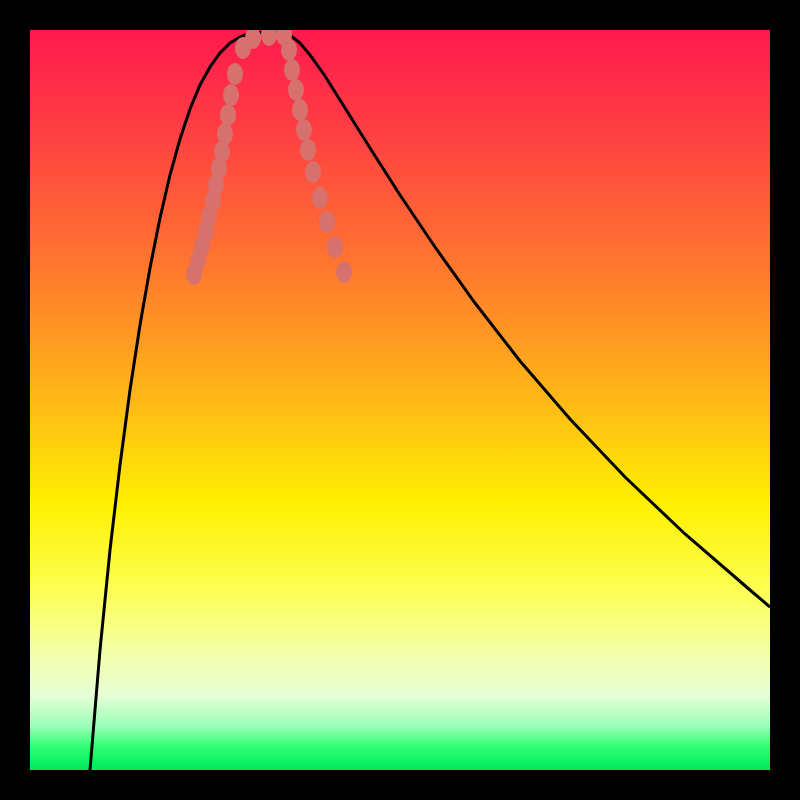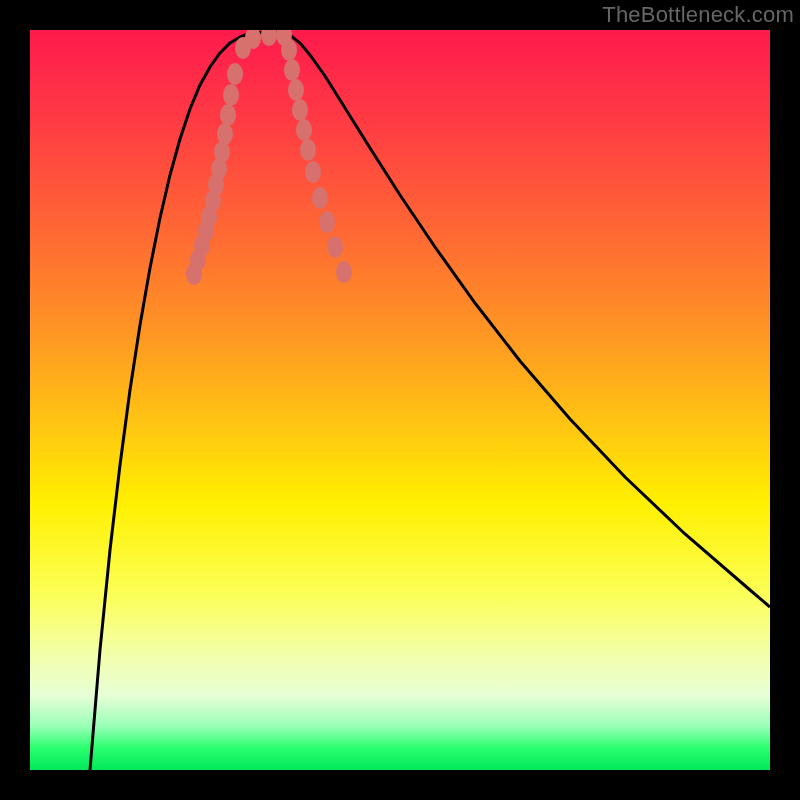--- a/index.html
+++ b/index.html
@@ -20,21 +20,20 @@
       #2bff70 97%,
       #00e85a 100%);
   }
   svg{position:absolute;left:0;top:0}
   .watermark{position:absolute;top:2px;right:6px;color:#666;font-size:22px;font-weight:400;letter-spacing:.2px}
 </style>
 </head>
 <body>
 
 <div class="frame">
-  <div class="watermark">TheBottleneck.com</div>
   <div class="plot">
     <div class="grad"></div>
     <svg id="svg" width="740" height="740">
         <path d="M60 740 L70 620 L80 520 L90 435 L100 360 L110 295 L120 238 L130 188 L140 145 L150 109 L160 79 L170 55 L180 37 L190 23 L195 18 L200 13 L205 10 L210 7 L215 5 L215 5 L225 3 L235 2 L245 2 L255 3 L255 3 L260 5 L270 13 L280 25 L295 46 L315 78 L340 118 L370 165 L405 217 L445 273 L490 331 L540 389 L595 447 L655 504 L720 560 L740 577 " fill="none" stroke="#000000" stroke-width="3"></path>
         <ellipse cx="164" cy="244" rx="8" ry="11" fill="#d6716e"></ellipse>
         <ellipse cx="168" cy="230" rx="8" ry="11" fill="#d6716e"></ellipse>
         <ellipse cx="172" cy="216" rx="8" ry="11" fill="#d6716e"></ellipse>
         <ellipse cx="176" cy="201" rx="8" ry="11" fill="#d6716e"></ellipse>
         <ellipse cx="179" cy="187" rx="8" ry="11" fill="#d6716e"></ellipse>
         <ellipse cx="183" cy="171" rx="8" ry="11" fill="#d6716e"></ellipse>

